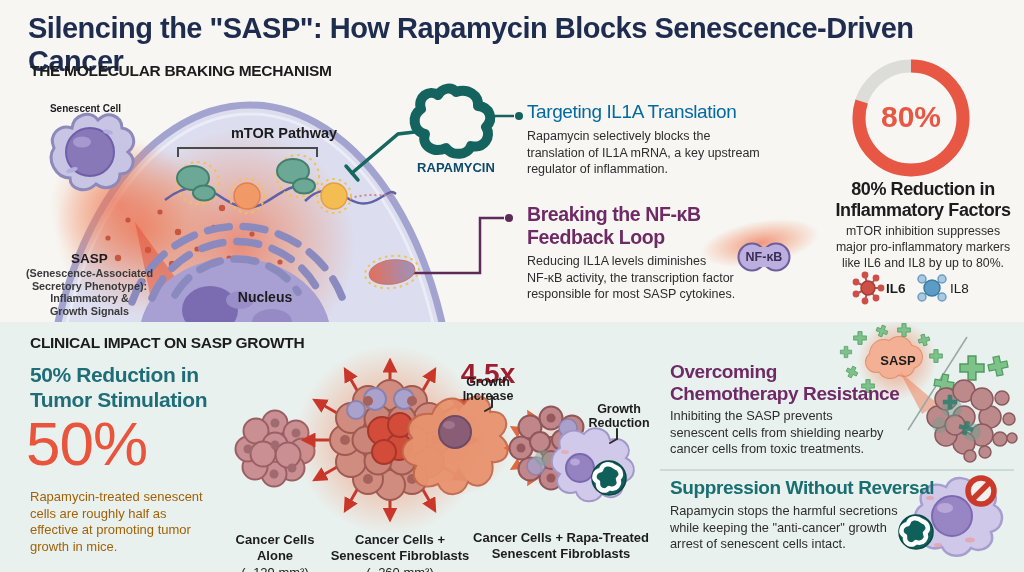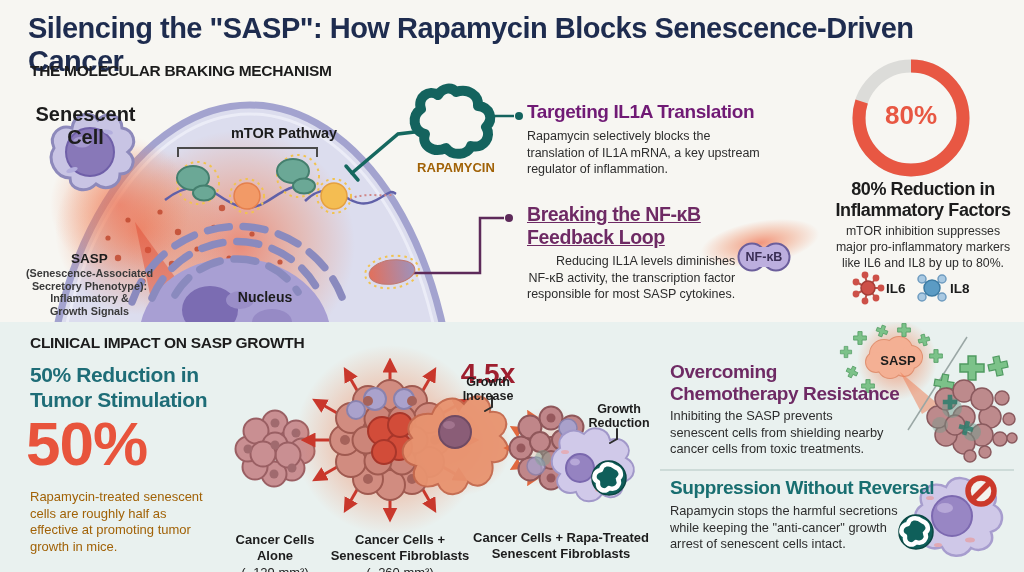--- a/index.html
+++ b/index.html
@@ -7,40 +7,40 @@
          font-family:"Liberation Sans",sans-serif;background:#f7f6f2;}
   .sec{position:absolute;left:0;width:1024px;overflow:hidden;}
   #sec-top{top:0;height:322px;background:#f7f6f2;}
   #sec-bot{top:322px;height:250px;background:#e9f1ef;}
   svg.art{position:absolute;left:0;top:0;}
   .t{position:absolute;z-index:5;color:#1c1c1c;}
   .pre{white-space:pre-line;}
   .c{text-align:center;}
   #title{left:28px;top:12px;width:980px;font-size:29px;font-weight:bold;color:#1e2c4f;letter-spacing:-0.5px;}
   #mech-label{left:30px;top:62px;font-size:15.5px;font-weight:bold;letter-spacing:-0.3px;}
-  #sc-label{left:28px;top:103px;width:115px;font-size:20px;font-weight:bold;}
+  #sc-label{left:28px;top:103px;width:115px;font-size:10px;font-weight:bold;}
   #mtor-label{left:187px;top:125px;width:122px;font-size:14.5px;font-weight:bold;margin-left:36px;}
   #il1a-label{left:295px;top:211px;width:85px;font-size:13px;font-weight:bold;line-height:1.15;}
   #sasp-label{left:22px;top:251px;width:135px;font-size:13.5px;font-weight:bold;}
   #sasp-sub{left:12px;top:267px;width:155px;font-size:10.8px;line-height:1.18;font-weight:600;color:#3a3a3a;}
   #nuc-label{left:225px;top:289px;width:80px;font-size:14px;font-weight:bold;}
-  #rapa-label{left:406px;top:160px;width:100px;font-size:13px;font-weight:bold;color:#a16207;}
-  #p1-title{left:527px;top:101px;font-size:19px;font-weight:bold;color:#701a75;letter-spacing:-0.4px;}
+  #rapa-label{left:406px;top:160px;width:100px;font-size:13px;font-weight:bold;color:#0c4a6e;}
+  #p1-title{left:527px;top:101px;font-size:19px;font-weight:normal;color:#0369a1;letter-spacing:-0.4px;}
   #p1-body{left:527px;top:128px;font-size:12.5px;line-height:1.32;color:#2d2d2d;}
-  #p2-title{left:527px;top:203px;font-size:19.5px;font-weight:bold;color:#6e2a64;line-height:1.16;letter-spacing:-0.4px;text-decoration:underline;}
-  #p2-body{left:527px;top:253px;font-size:12.5px;line-height:1.32;color:#2d2d2d;text-align:right;}
+  #p2-title{left:527px;top:203px;font-size:19.5px;font-weight:bold;color:#6e2a64;line-height:1.16;letter-spacing:-0.4px;}
+  #p2-body{left:527px;top:253px;font-size:12.5px;line-height:1.32;color:#2d2d2d;}
   #nfkb-label{left:734px;top:250px;width:60px;font-size:12.5px;font-weight:bold;color:#3a2e55;}
-  #s80-value{left:861px;top:100px;width:100px;font-size:26px;font-weight:bold;color:#e85743;}
+  #s80-value{left:861px;top:100px;width:100px;font-size:30px;font-weight:bold;color:#e85743;}
   #s80-title{left:825px;top:179px;width:196px;font-size:18px;font-weight:bold;line-height:1.18;letter-spacing:-0.4px;}
   #s80-body{left:823px;top:224px;width:200px;font-size:12.3px;line-height:1.3;color:#2d2d2d;}
   #il6-label{left:886px;top:281px;font-size:13.5px;font-weight:bold;}
-  #il8-label{left:950px;top:281px;font-size:13.5px;font-weight:bold;}
+  #il8-label{left:950px;top:281px;font-size:13.5px;font-weight:normal;}
   #clin-label{left:30px;top:12px;font-size:15.5px;font-weight:bold;letter-spacing:-0.3px;}
   #s50-title{left:30px;top:41px;font-size:21px;font-weight:bold;color:#1e6d77;line-height:1.17;letter-spacing:-0.4px;}
-  #s50-value{left:26px;top:86px;font-size:62px;font-weight:bold;color:#e8543c;letter-spacing:-1px;}
+  #s50-value{left:26px;top:86px;font-size:62px;font-weight:normal;color:#e8543c;letter-spacing:-1px;}
   #s50-body{left:30px;top:167px;font-size:13px;line-height:1.28;color:#a16207;}
   .comp{position:absolute;z-index:5;text-align:center;}
   #comp0{left:215px;top:182px;width:120px;}
   #comp1{left:310px;top:182px;width:180px;}
   #comp2{left:471px;top:180px;width:180px;}
   .comp .lab{font-size:13px;font-weight:bold;line-height:1.22;white-space:pre-line;color:#1c1c1c;margin-top:28px;}
   .comp .vol{font-size:13px;color:#222;margin-top:1px;}
   #gi-value{left:443px;top:36px;width:90px;font-size:28px;font-weight:bold;color:#9e1f2f;}
   #gi-label{left:443px;top:53px;width:90px;font-size:12.5px;font-weight:bold;line-height:1.12;}
   #gr-label{left:577px;top:80px;width:84px;font-size:12.5px;font-weight:bold;line-height:1.12;}

